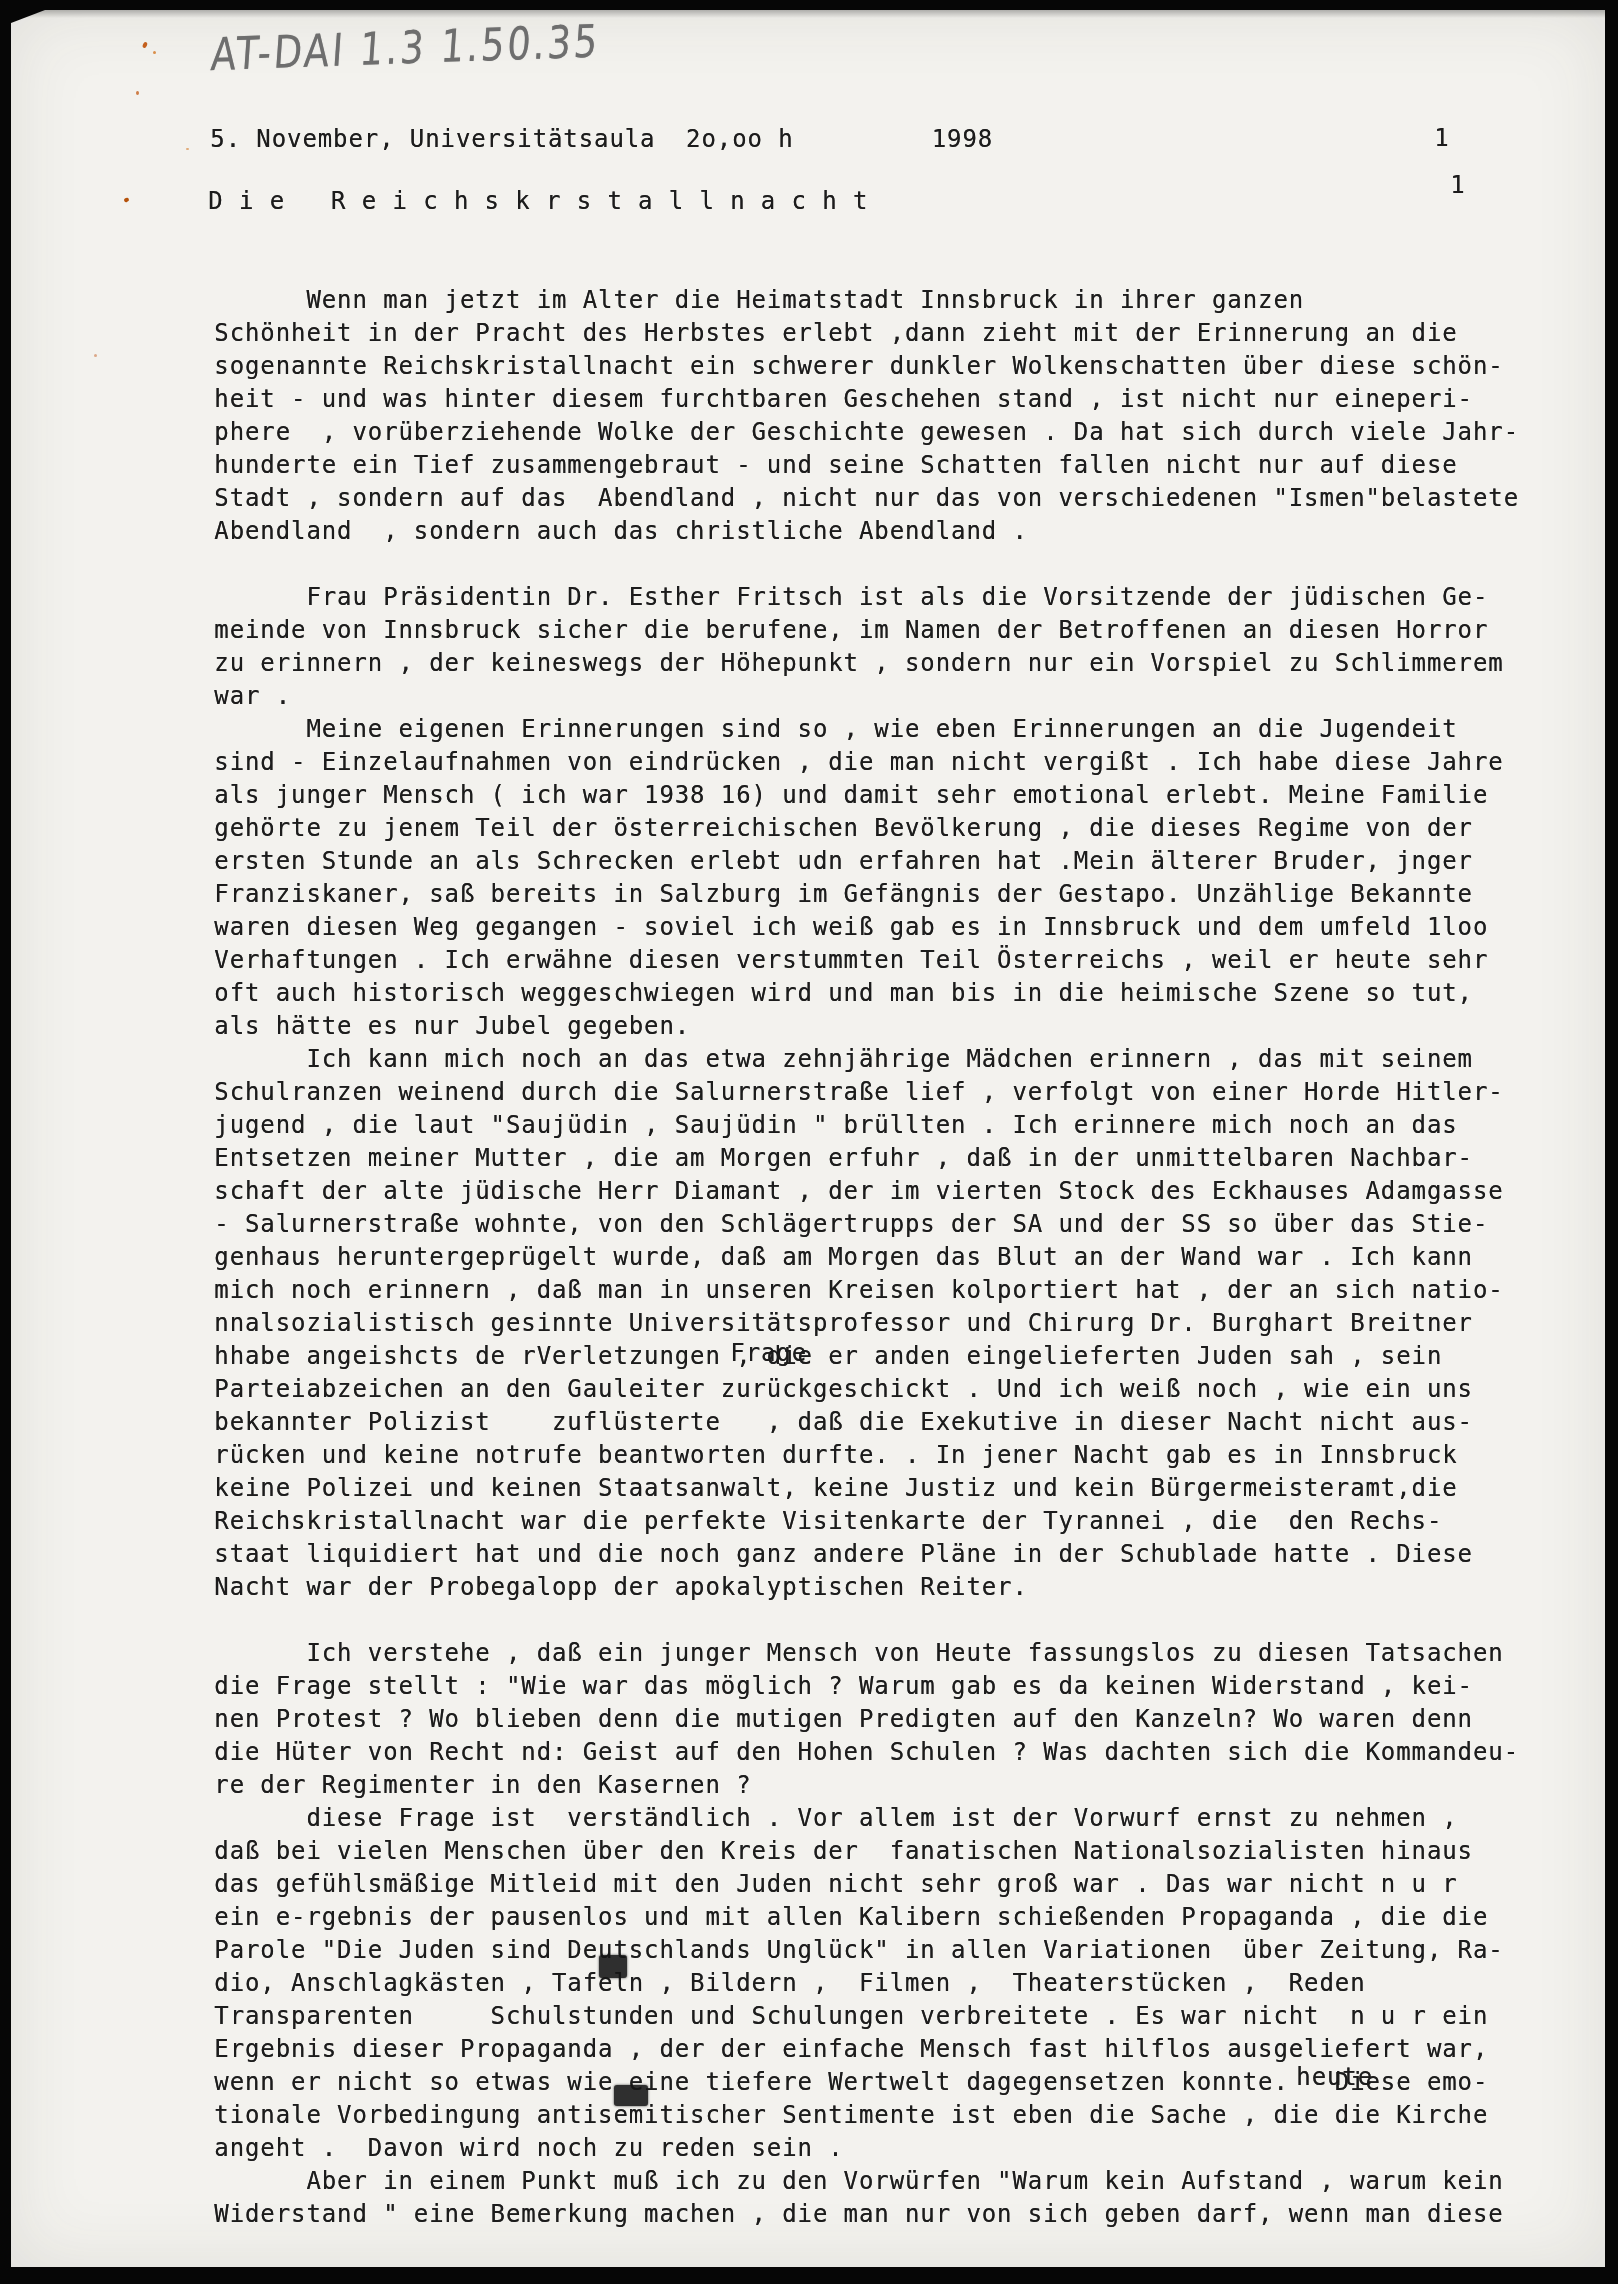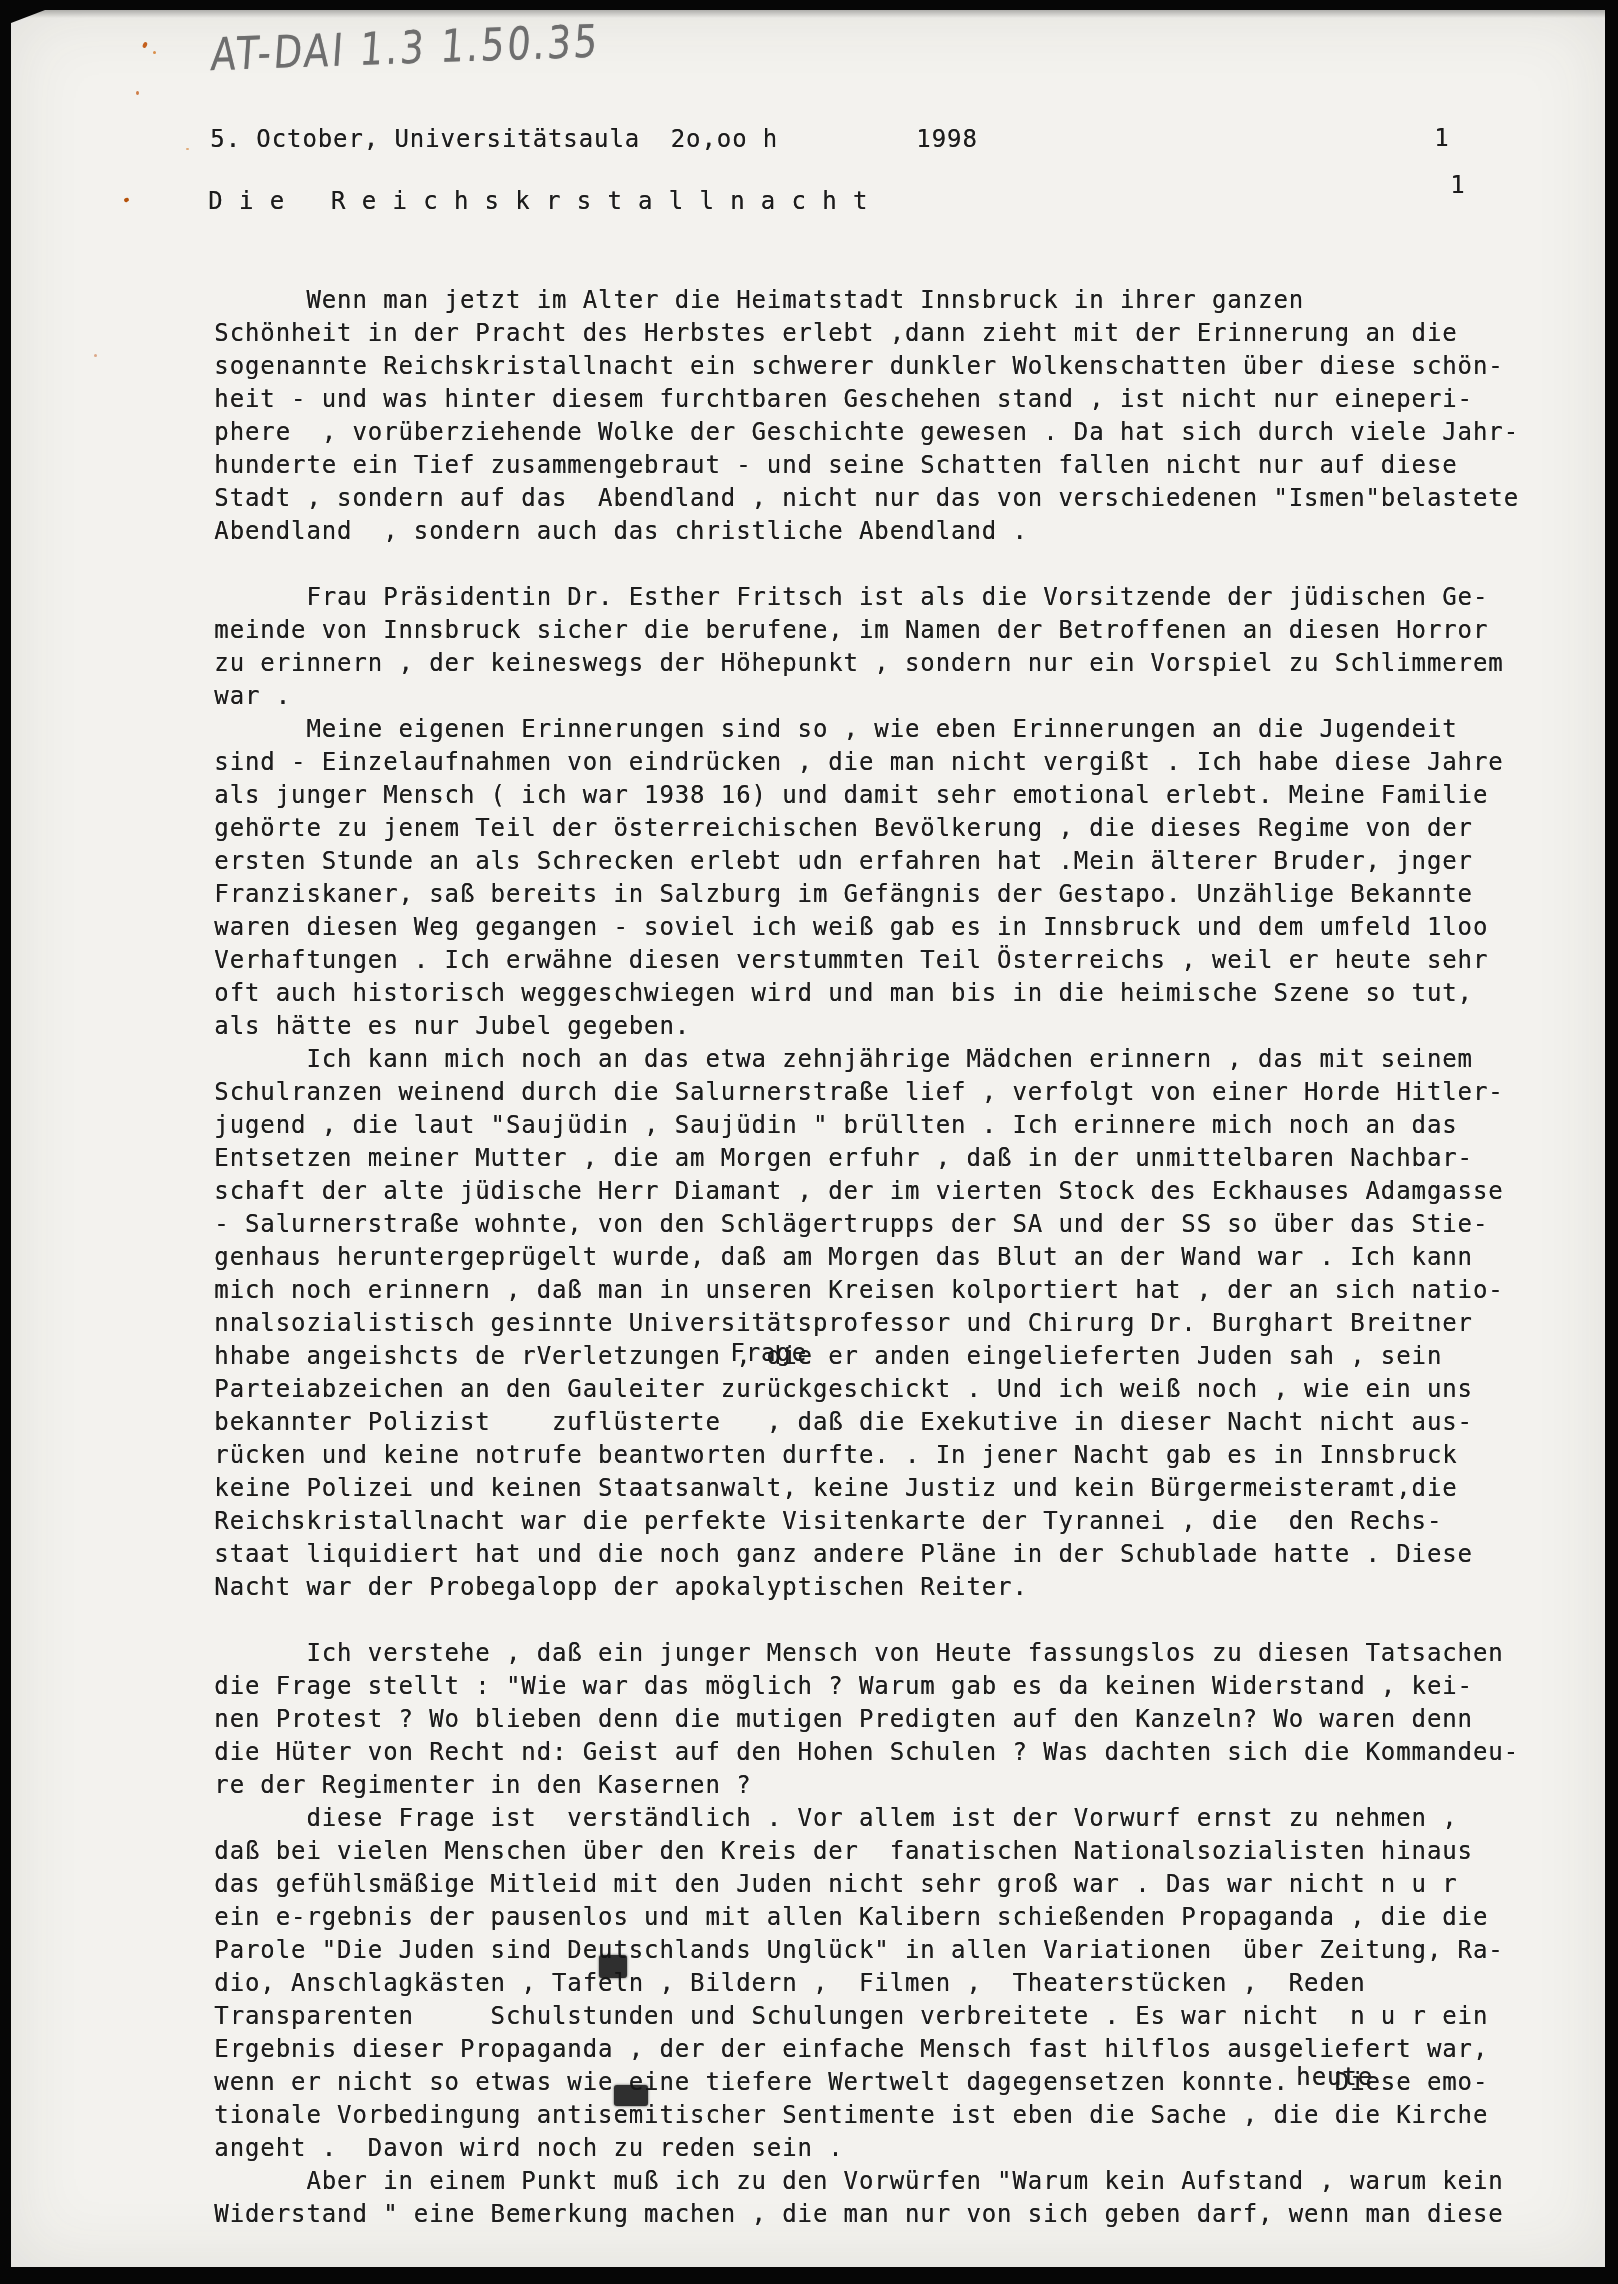--- a/index.html
+++ b/index.html
@@ -98,21 +98,21 @@
 </style>
 </head>
 <body>
 
 <div class="page">
   <div class="edge-shade"></div>
   <div class="corner-wedge"></div>
 
   <div class="handwriting">AT-DAI 1.3 1.50.35</div>
 
-  <div class="typed date-line">5. October, Universitätsaula  2o,oo h         1998</div>
+  <div class="typed date-line">5. November, Universitätsaula  2o,oo h         1998</div>
 
   <div class="typed page-num-1">1</div>
 
   <div class="typed title-line">D i e   R e i c h s k r s t a l l n a c h t</div>
 
   <div class="typed page-num-2">1</div>
 
   <pre class="typed body-text">      Wenn man jetzt im Alter die Heimatstadt Innsbruck in ihrer ganzen
 Schönheit in der Pracht des Herbstes erlebt ,dann zieht mit der Erinnerung an die
 sogenannte Reichskristallnacht ein schwerer dunkler Wolkenschatten über diese schön-

